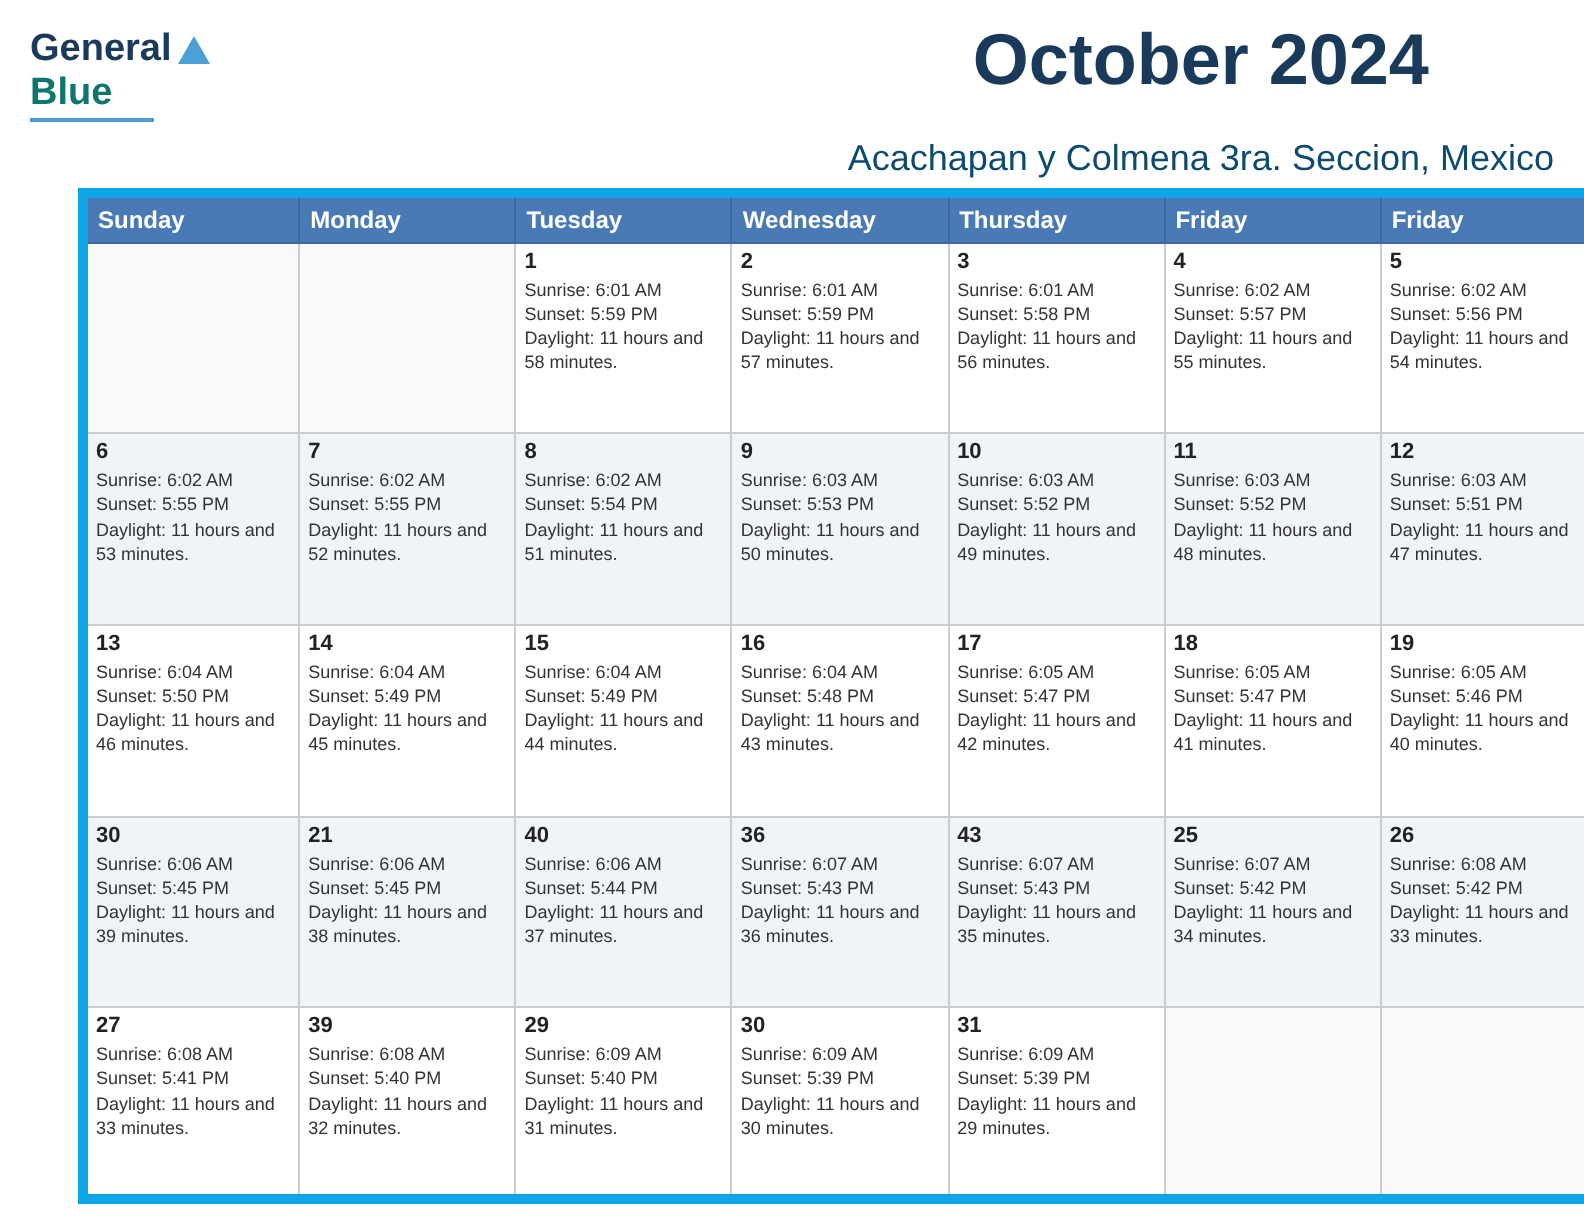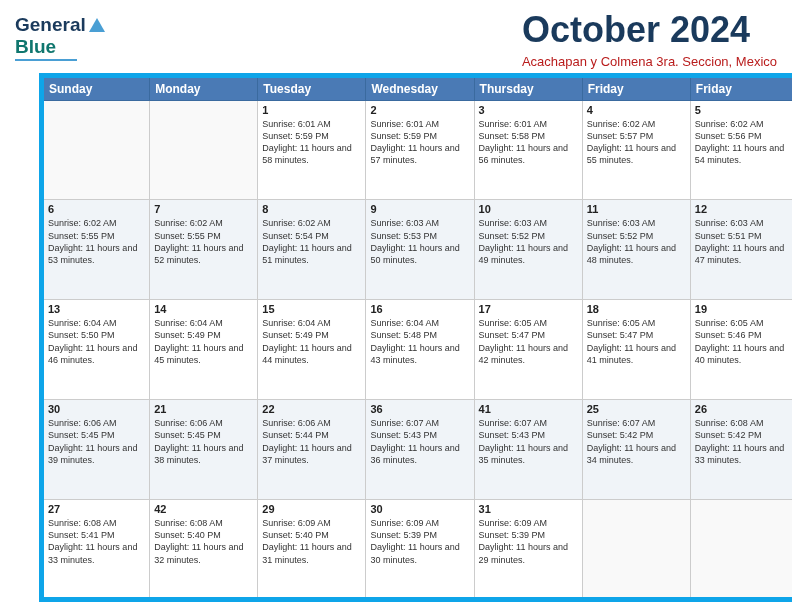--- a/index.html
+++ b/index.html
@@ -23,32 +23,32 @@
       justify-content: space-between;
       margin-bottom: 4px;
     }
     .logo {
       display: flex;
       flex-direction: column;
       align-items: flex-start;
       padding-top: 4px;
     }
     .title-section {
-      text-align: left;
+      text-align: center;
     }
     .month-title {
       font-size: 36px;
       font-weight: bold;
       color: #1a3a5c;
       line-height: 1.1;
     }
     .subtitle {
-      font-size: 13px;
-      color: #b91c1c;
-      margin-top: 4px;
+      font-size: 18px;
+      color: #0c4a6e;
+      margin-top: 19px;
     }
     .calendar {
       flex: 1;
       border: 5px solid #0ea5e9;
       border-collapse: collapse;
       width: 100%;
       table-layout: fixed;
       margin-left: 24px;
     }
     .calendar th {
@@ -252,33 +252,33 @@
 Sunset: 5:45 PM
 Daylight: 11 hours and 39 minutes.</div>
           </td>
           <td>
             <span class="day-number">21</span>
             <div class="day-info" style="white-space: pre-line;">Sunrise: 6:06 AM
 Sunset: 5:45 PM
 Daylight: 11 hours and 38 minutes.</div>
           </td>
           <td>
-            <span class="day-number">22</span>
+            <span class="day-number">40</span>
             <div class="day-info" style="white-space: pre-line;">Sunrise: 6:06 AM
 Sunset: 5:44 PM
 Daylight: 11 hours and 37 minutes.</div>
           </td>
           <td>
             <span class="day-number">36</span>
             <div class="day-info" style="white-space: pre-line;">Sunrise: 6:07 AM
 Sunset: 5:43 PM
 Daylight: 11 hours and 36 minutes.</div>
           </td>
           <td>
-            <span class="day-number">41</span>
+            <span class="day-number">43</span>
             <div class="day-info" style="white-space: pre-line;">Sunrise: 6:07 AM
 Sunset: 5:43 PM
 Daylight: 11 hours and 35 minutes.</div>
           </td>
           <td>
             <span class="day-number">25</span>
             <div class="day-info" style="white-space: pre-line;">Sunrise: 6:07 AM
 Sunset: 5:42 PM
 Daylight: 11 hours and 34 minutes.</div>
           </td>
@@ -290,21 +290,21 @@
           </td>
         </tr>
         <tr class="row-odd">
           <td>
             <span class="day-number">27</span>
             <div class="day-info" style="white-space: pre-line;">Sunrise: 6:08 AM
 Sunset: 5:41 PM
 Daylight: 11 hours and 33 minutes.</div>
           </td>
           <td>
-            <span class="day-number">42</span>
+            <span class="day-number">39</span>
             <div class="day-info" style="white-space: pre-line;">Sunrise: 6:08 AM
 Sunset: 5:40 PM
 Daylight: 11 hours and 32 minutes.</div>
           </td>
           <td>
             <span class="day-number">29</span>
             <div class="day-info" style="white-space: pre-line;">Sunrise: 6:09 AM
 Sunset: 5:40 PM
 Daylight: 11 hours and 31 minutes.</div>
           </td>

